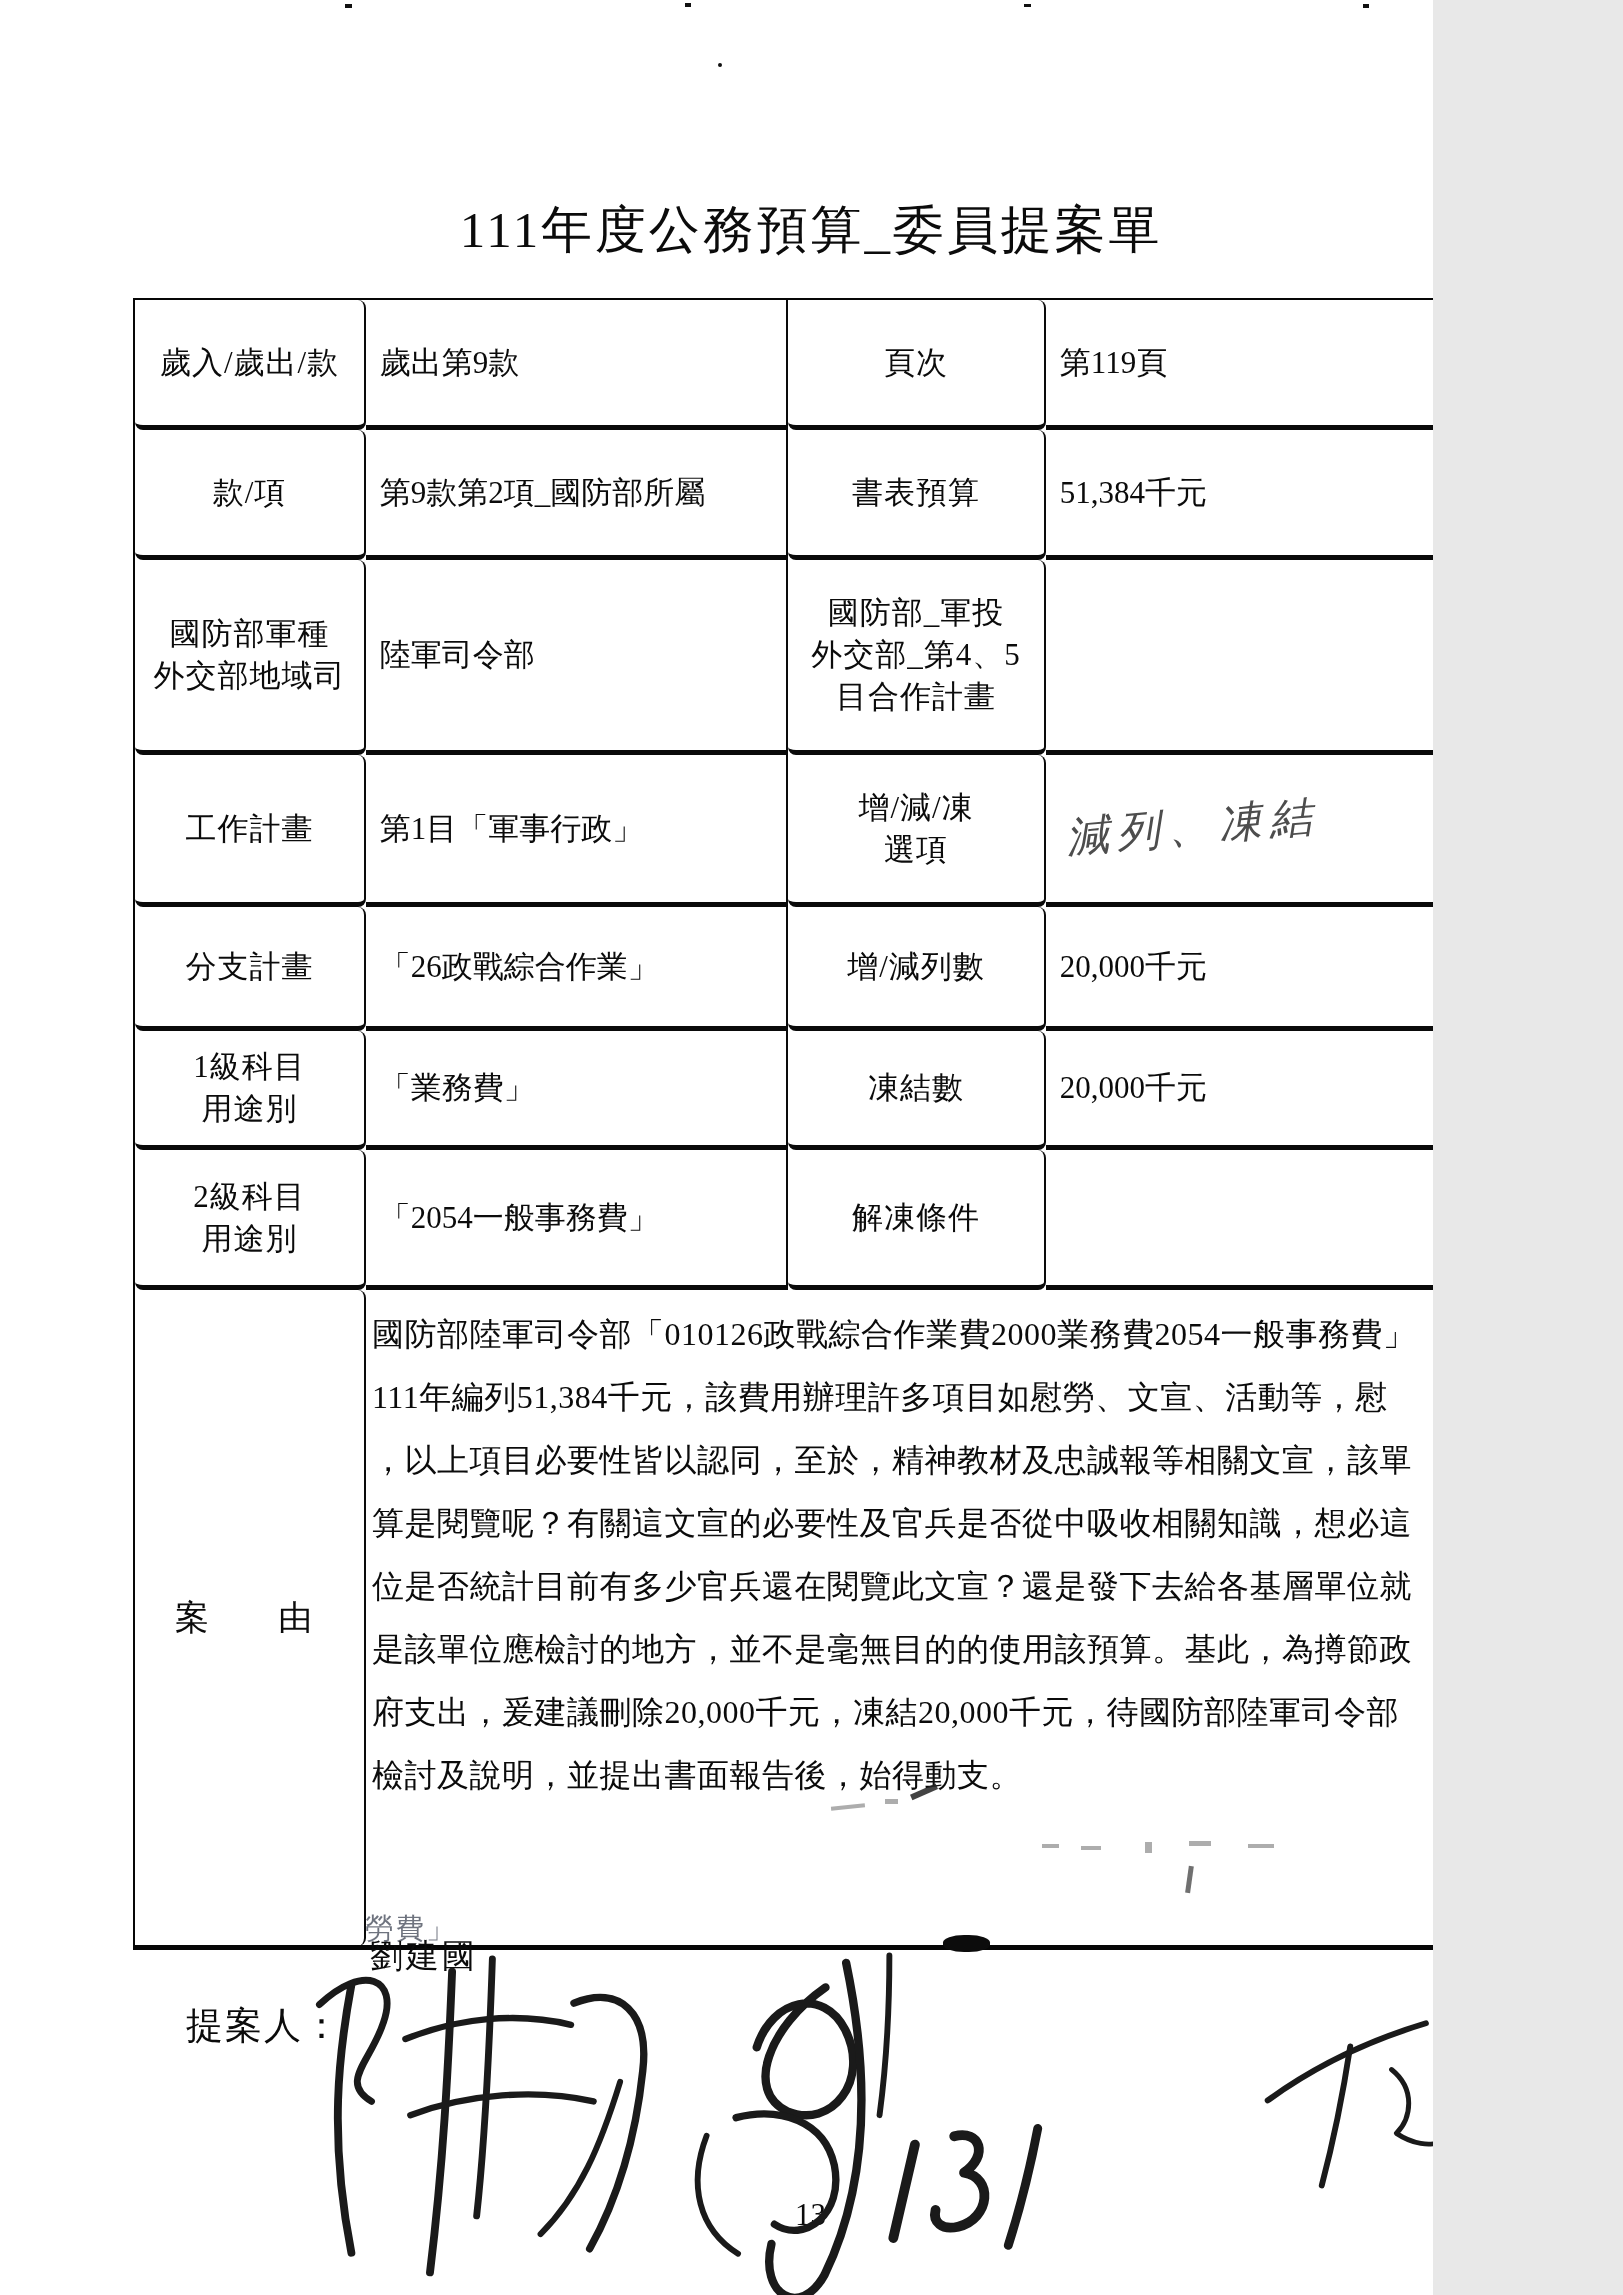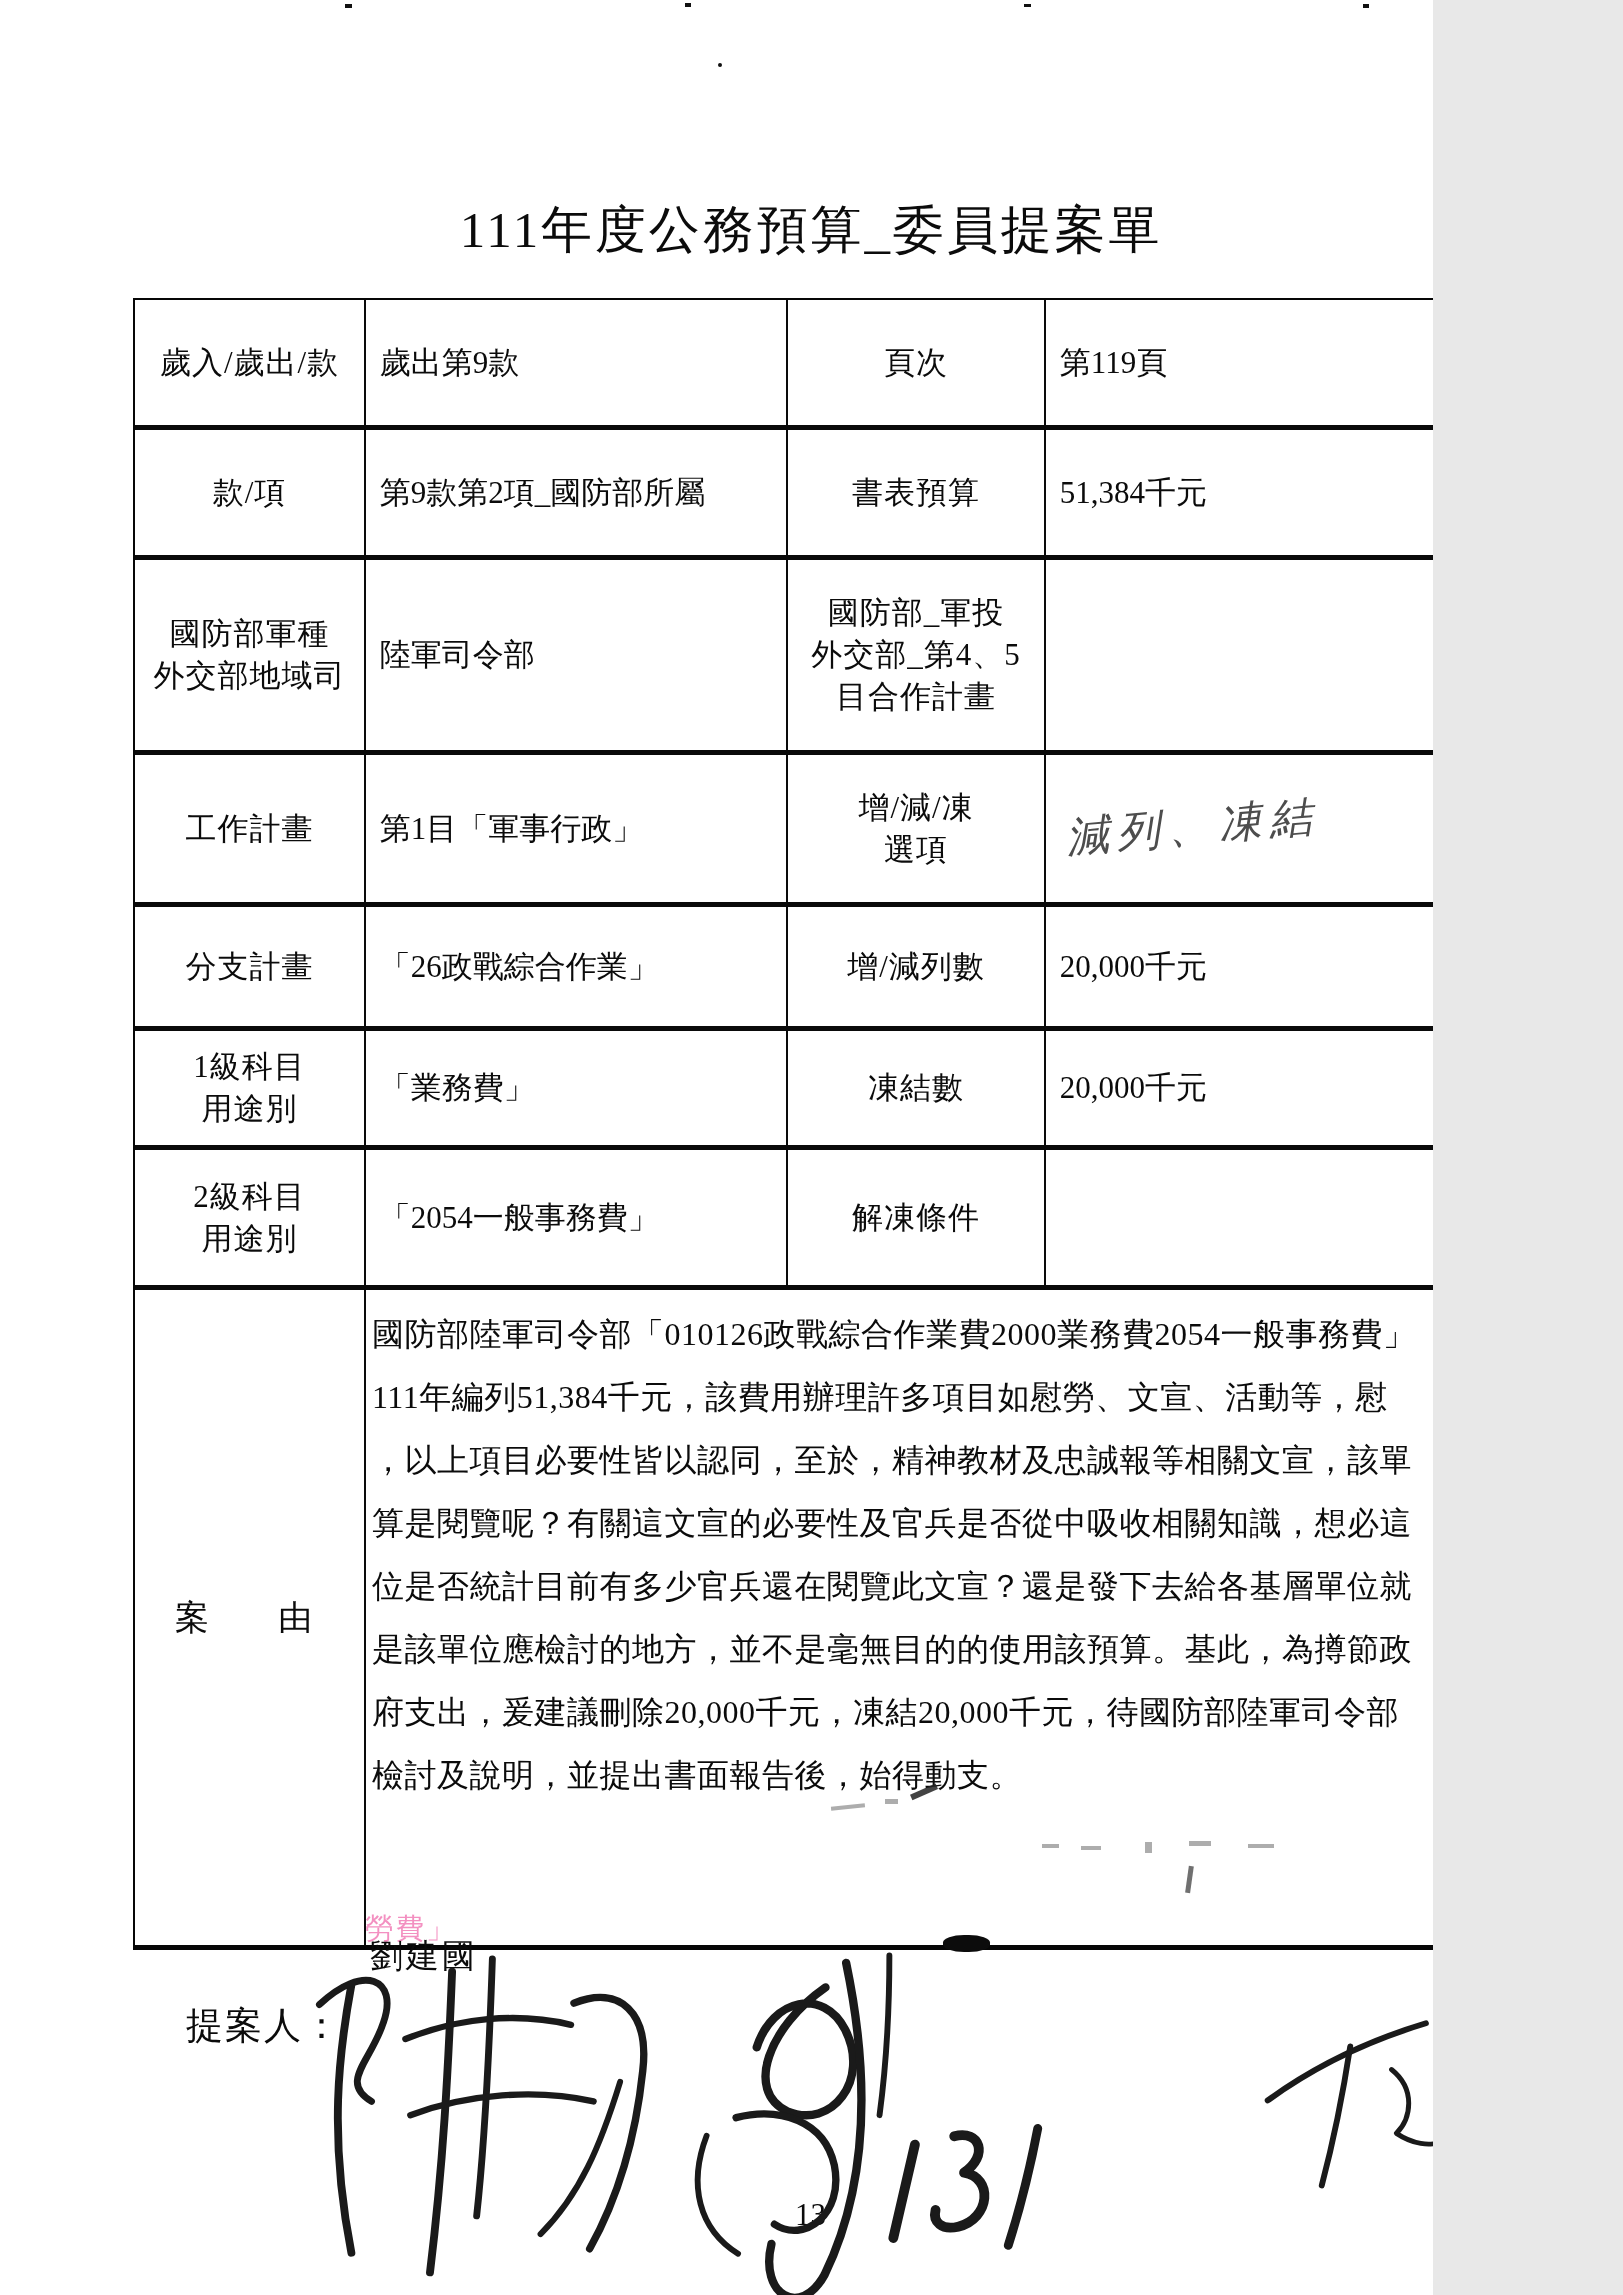--- a/index.html
+++ b/index.html
@@ -11,34 +11,34 @@
   
   .budget-table{position:absolute;left:133px;top:298px;width:1356px;height:1645px;
                 border:2.9px solid #060606;border-bottom-width:5.9px;box-sizing:content-box;
                 display:grid;
                 grid-template-columns:231px 422px 258px 445px;
                 grid-template-rows:130px 130px 195px 152px 124px 119px 140px 656px;}
   .cell{box-sizing:border-box;display:flex;align-items:center;font-size:31px;line-height:1.35;
         border-right:2.5px solid #0a0a0a;border-bottom:5.9px solid #0a0a0a;overflow:hidden;}
   .cell.lastcol{border-right:none;}
   .cell.lastrow{border-bottom:none;padding-left:6px;}
-  .lbl{justify-content:center;text-align:center;white-space:pre-line;letter-spacing:1px;}
+  .lbl{justify-content:center;text-align:center;white-space:pre-line;letter-spacing:1px;border-radius:8px;}
   .val{justify-content:flex-start;text-align:left;padding:0 13.8px;white-space:pre-line;}
   .case-label{justify-content:center;text-align:center;font-size:34px;letter-spacing:17.7px;}
   .case-cell{grid-column:2 / span 3;display:block;padding:12.8px 16.7px 0 17.7px;}
   .pline{font-size:32px;line-height:63px;letter-spacing:0.5px;white-space:nowrap;}
   .hand-note{font-style:italic;color:#2e2e2e;font-size:43px;letter-spacing:7.9px;
              transform:rotate(-5deg);opacity:.85;padding-left:19.7px;white-space:nowrap;}
   
   .proposer-label{position:absolute;left:186px;top:2001px;font-size:37px;letter-spacing:2px;}
   .proposer-name{position:absolute;left:370px;top:1934px;font-size:33px;letter-spacing:2.9px;}
   .page-number{position:absolute;left:795px;top:2197px;font-size:31px;}
   .sig-layer{position:absolute;left:0;top:0;width:1623px;height:2295px;}
   
-  .artifact{position:absolute;color:#ec4899;}
+  .artifact{position:absolute;color:#0f172a;}
   .frag{font-size:28.5px;opacity:.6;letter-spacing:2px;white-space:nowrap;}
   .dash{background:#6a6a6a;opacity:.55;position:absolute;}
   .blob{position:absolute;background:#0c0c0c;border-radius:45%;}
   .faint3{position:absolute;left:1483px;top:2177px;font-size:51px;color:#9a9a9a;opacity:.5;
           transform:rotate(8deg);font-family:"DejaVu Sans",sans-serif;}
 </style>
 </head>
 <body>
 
 <div class="sheet">

